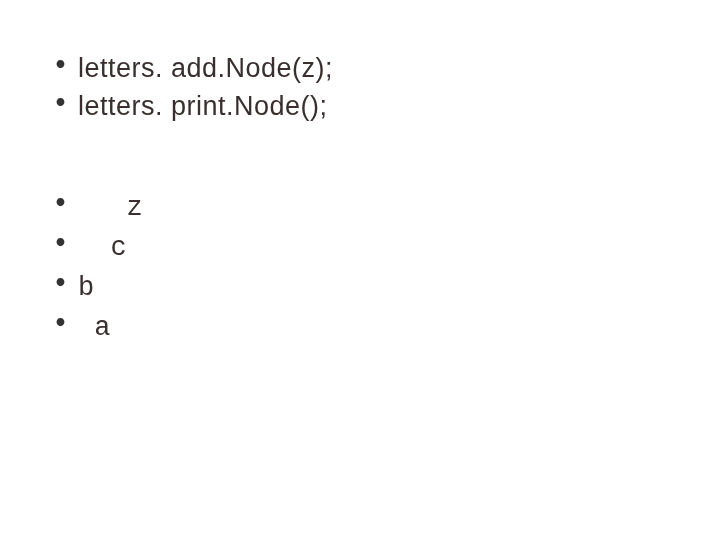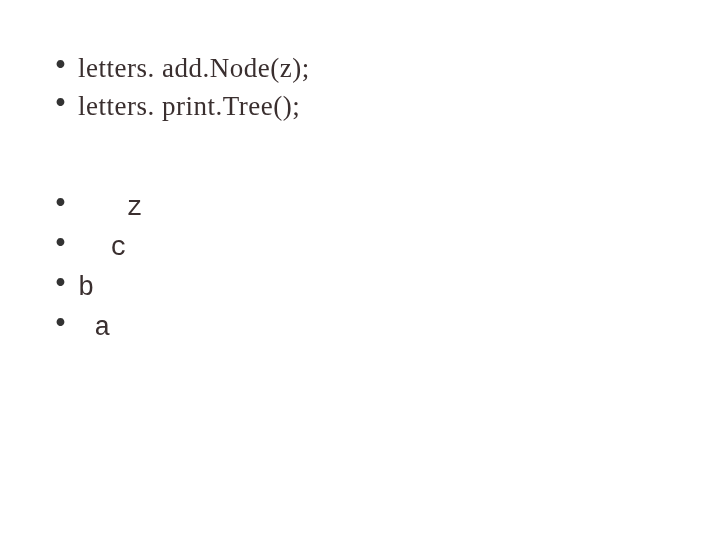--- a/index.html
+++ b/index.html
@@ -29,21 +29,21 @@
       line-height: 1.3;
     }
     .bullet-list li::before {
       content: "•";
       position: absolute;
       left: 5px;
       font-size: 22px;
       color: #333;
     }
     .code-line {
-      font-family: Liberation Serif, serif;
+      font-family: Liberation Sans, sans-serif;
       letter-spacing: 0.5px;
       white-space: pre;
     }
     .output-line {
       font-family: Consolas, "Courier New", monospace;
       white-space: pre;
       font-size: 27px;
     }
     .gap {
       height: 62px;
@@ -51,21 +51,21 @@
   </style>
 </head>
 <body>
 
 <div class="slide">
   <ul class="bullet-list">
     <li>
       <span class="code-line">letters. add.Node(z);</span>
     </li>
     <li>
-      <span class="code-line">letters. print.Tree();</span>
+      <span class="code-line">letters. print.Node();</span>
     </li>
   </ul>
 
   <div class="gap"></div>
 
   <ul class="bullet-list">
     <li>
       <span class="output-line">   z</span>
     </li>
     <li>

